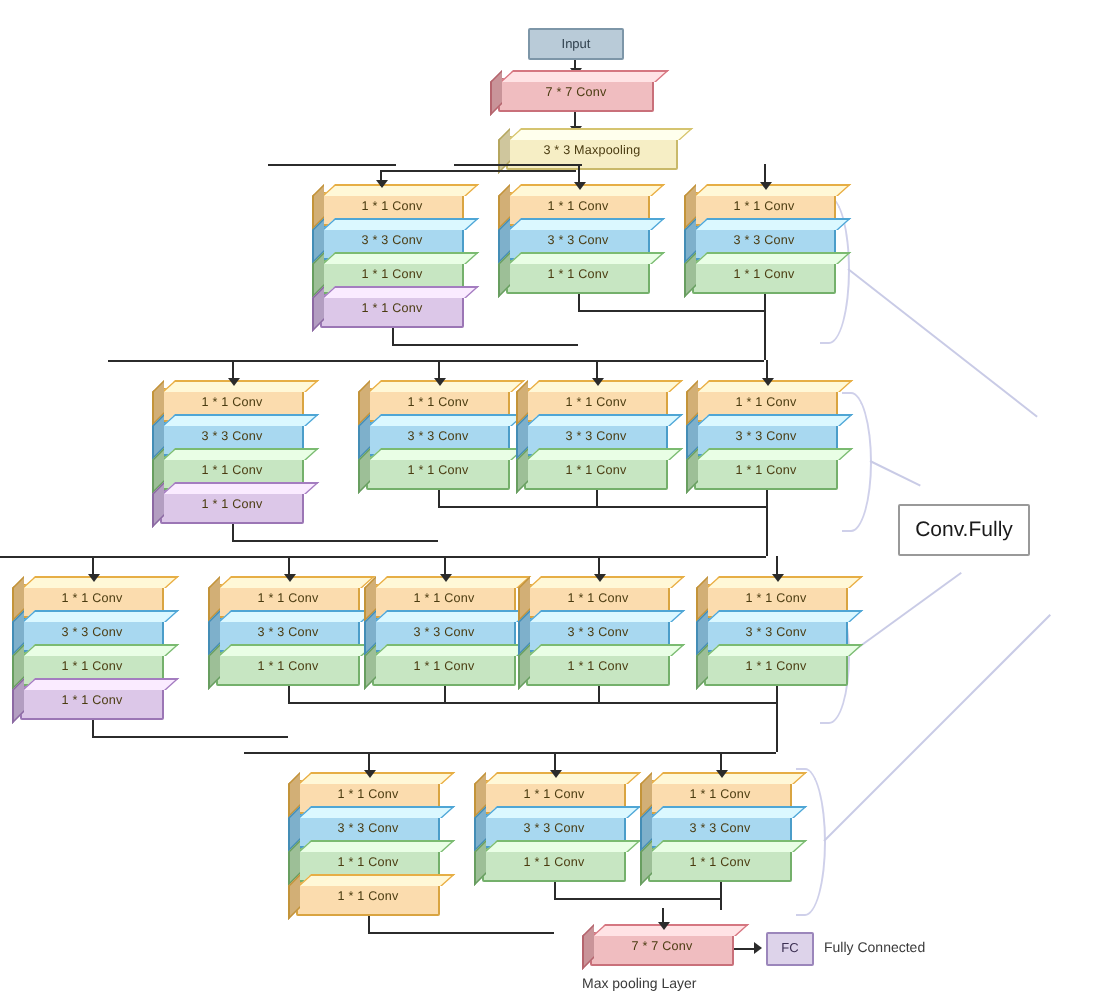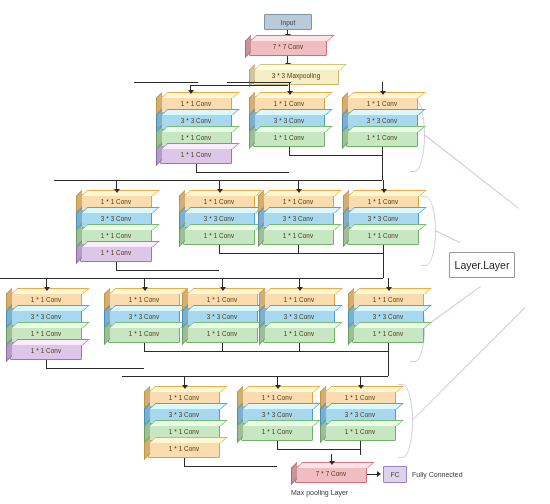--- a/index.html
+++ b/index.html
@@ -140,21 +140,21 @@
 
   <div class="ln lnh" style="left:367px;top:474px;width:11px;"></div>
   <div class="arwr" style="left:377px;top:471px;"></div>
 
   <div class="flatbox box-fc" style="left:383px;top:466px;width:24px;height:17px;">
     <span>FC</span>
   </div>
   <div class="cap" style="left:412px;top:471px;">Fully Connected</div>
 
   <div class="flatbox box-conv" style="left:449px;top:252px;width:66px;height:26px;">
-    <span>Layer.Layer</span>
+    <span>Conv.Fully</span>
   </div>
 
   <div class="brace" style="left:410px;top:98px;width:14px;height:72px;"></div>
   <div class="brace" style="left:421px;top:196px;width:14px;height:68px;"></div>
   <div class="brace" style="left:410px;top:294px;width:14px;height:66px;"></div>
   <div class="brace" style="left:398px;top:384px;width:14px;height:72px;"></div>
 
   <div class="leader" style="left:424px;top:134px;width:120px;transform:rotate(38deg);"></div>
   <div class="leader" style="left:435px;top:230px;width:28px;transform:rotate(26deg);"></div>
   <div class="leader" style="left:424px;top:327px;width:70px;transform:rotate(-36deg);"></div>

